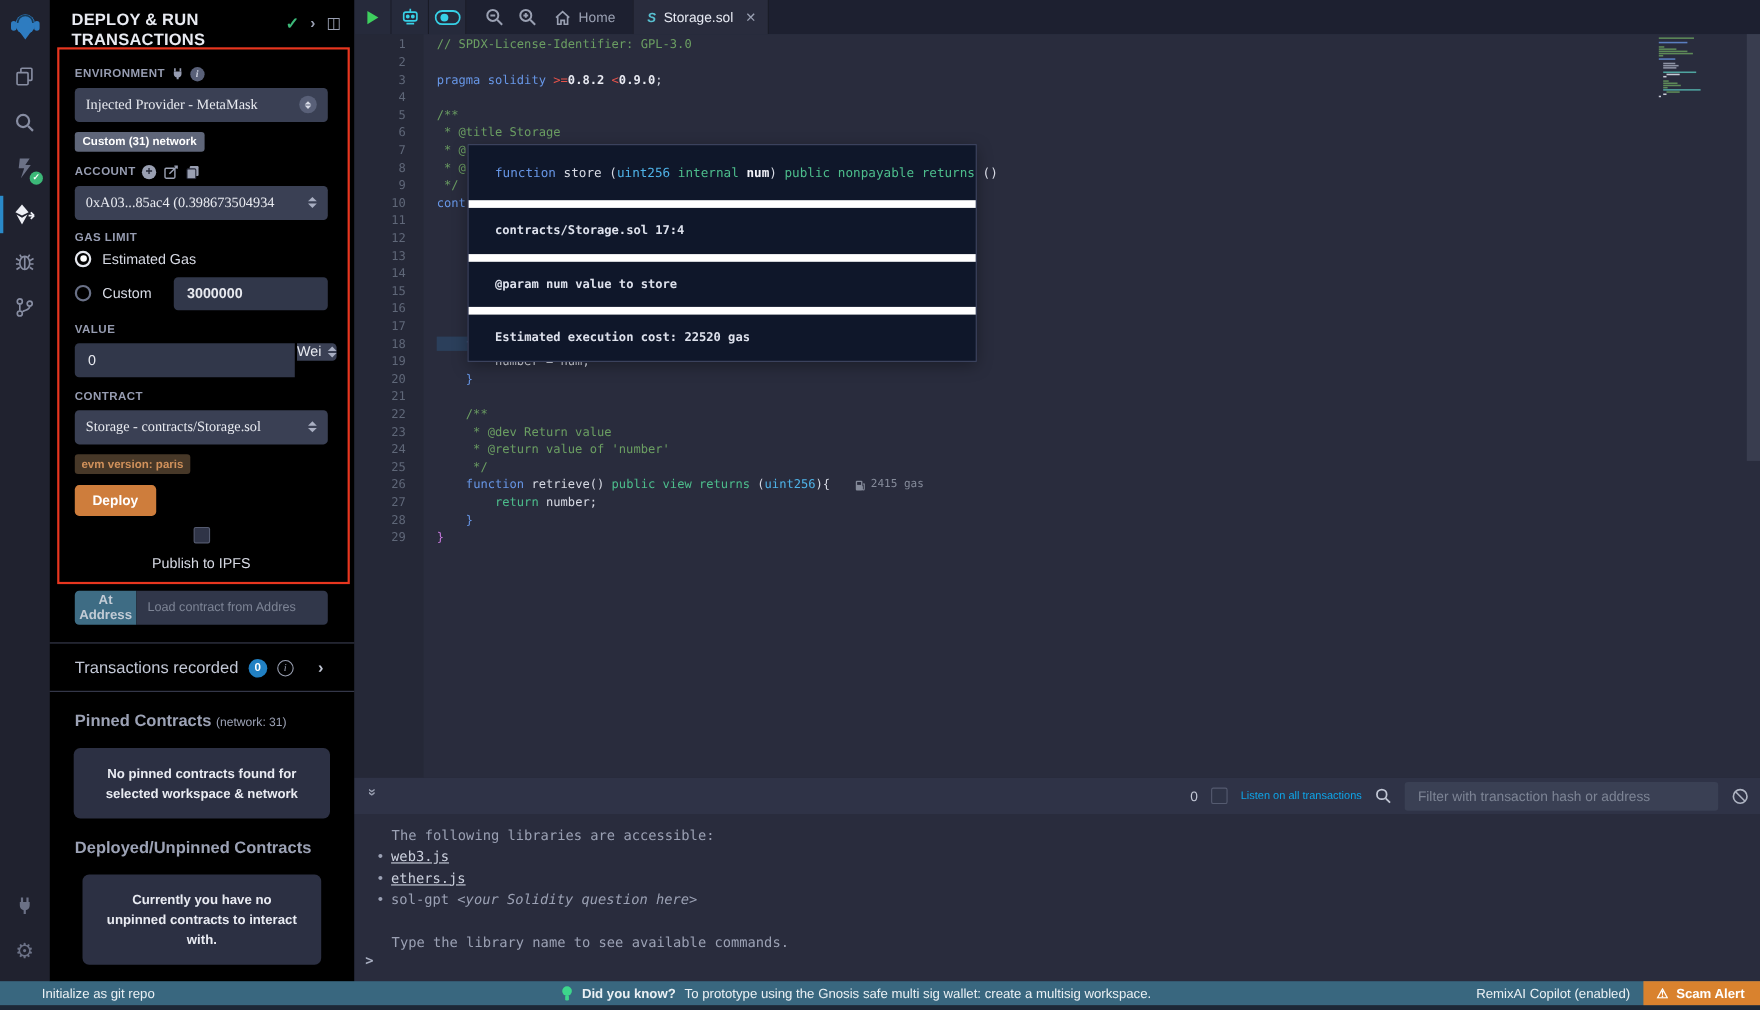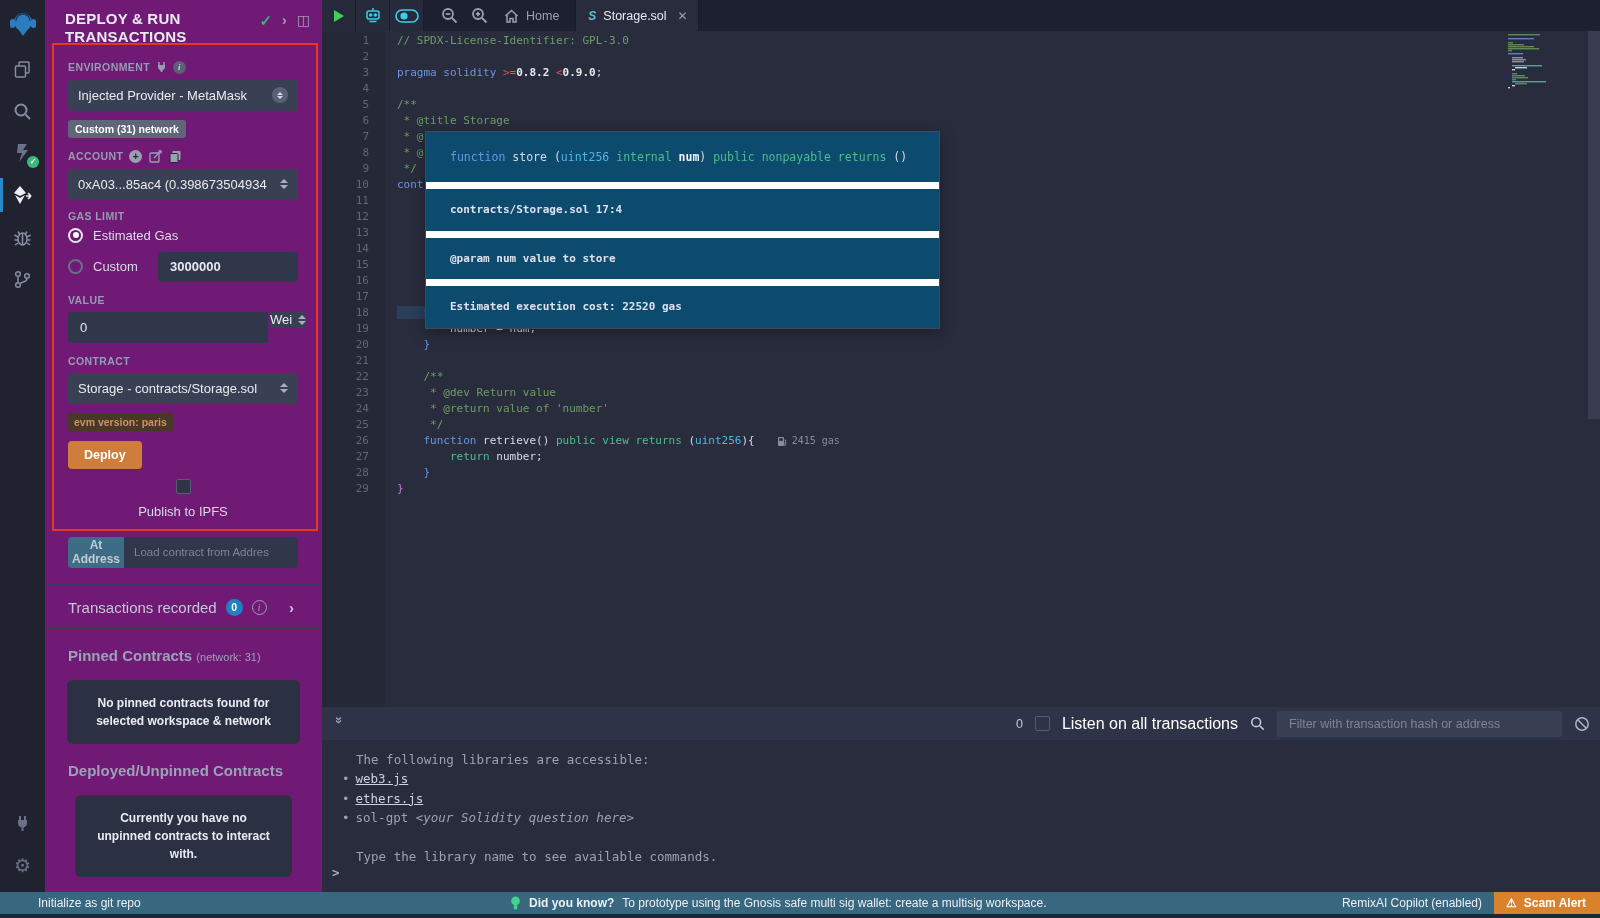--- a/index.html
+++ b/index.html
@@ -10,34 +10,34 @@
   #rail { position:absolute; left:0; top:0; width:45px; bottom:26px; background:#20222F;
     display:flex; flex-direction:column; align-items:center; z-index:5;}
   .rail-item { width:45px; height:42px; display:flex; align-items:center; justify-content:center; position:relative; color:#878DA2;}
   .rail-item svg { display:block; }
   .rail-item.active::before { content:""; position:absolute; left:0; top:4px; bottom:4px; width:3px; background:#2A8AC9; }
   .badge-check { position:absolute; right:6px; bottom:6px; width:12px; height:12px; border-radius:50%; background:#3CB878;
     color:#fff; font-size:8px; line-height:12px; text-align:center; font-weight:bold;}
   .rail-spacer { flex:1; }
 
   
-  #sidepanel { position:absolute; left:45px; top:0; width:277px; bottom:12px; background:#701a75; z-index:4; }
+  #sidepanel { position:absolute; left:45px; top:0; width:277px; bottom:12px; background:#000000; z-index:4; }
   .sp-header { display:flex; padding:10px 12px 6px 20px; }
   .sp-title { color:#E9EBF2; font-weight:bold; font-size:15px; line-height:1.22; width:160px; letter-spacing:.2px;}
   .sp-header-icons { margin-left:auto; display:flex; gap:10px; align-items:flex-start; padding-top:2px;}
   .ic-check { color:#3CB878; font-size:15px; font-weight:bold;}
   .ic-chev { color:#9AA0B2; font-size:14px; font-weight:bold;}
   .ic-panel { color:#9AA0B2; font-size:14px;}
   .sp-body { padding:8px 24px 0 23px; }
   .fld-label { color:#969CB1; font-size:10.5px; font-weight:bold; letter-spacing:.4px; display:flex; align-items:center; gap:6px; margin-bottom:6px;}
   .info-dot { width:13px; height:13px; border-radius:50%; background:#596078; color:#cfd3e0; font-size:9px; font-style:italic;
     font-weight:bold; text-align:center; line-height:13px; font-family:"Liberation Serif",serif;}
   .select { background:#3A4054; border-radius:4px; height:31px; display:flex; align-items:center; padding:0 10px;
     color:#E8EAF0; font-size:13px; margin-bottom:8px;}
-  .select .txt { flex:1; white-space:nowrap; overflow:hidden; }
+  .select .txt { flex:1; white-space:nowrap; overflow:hidden;font-family:Liberation Serif, serif; }
   .stepper { display:flex; flex-direction:column; gap:2px; align-items:center;}
   .stepper i { width:0;height:0;border-left:4px solid transparent;border-right:4px solid transparent; display:block;}
   .stepper i.up { border-bottom:4px solid #A9AFC2;}
   .stepper i.dn { border-top:4px solid #A9AFC2;}
   .stepper-circle { width:16px;height:16px;border-radius:50%;background:#596078;display:flex;flex-direction:column;
     align-items:center;justify-content:center;gap:1px;}
   .stepper-circle i{width:0;height:0;border-left:3px solid transparent;border-right:3px solid transparent;}
   .stepper-circle i.up{border-bottom:3px solid #d7dae6;} .stepper-circle i.dn{border-top:3px solid #d7dae6;}
   .badge-net { display:inline-block; background:#5F6679; color:#fff; font-size:10.5px; font-weight:bold;
     border-radius:3px; padding:3px 7px; margin:0 0 12px 0;}
@@ -101,37 +101,37 @@
   .cl { display:flex; height:16px; line-height:16px; white-space:pre;}
   .ln { width:63px; flex:none; text-align:right; padding-right:16px; color:#5F6778;}
   .ct { padding-left:12px; color:#D7DAE4;}
   .tk-c{color:#6B9E62;} .tk-k{color:#6796E6;} .tk-t{color:#4FB3E8;} .tk-m{color:#4DBD8C;}
   .tk-o{color:#E5534B;} .tk-n{color:#E8EAF2;font-weight:bold;} .tk-d{color:#D7DAE4;}
   .tk-b{color:#6796E6;} .tk-p{color:#C678DD;} .tk-nb{color:#F0F2F8;font-weight:bold;}
   .hl { background:rgba(50,115,170,.28); }
   .gas { display:inline-flex; align-items:center; gap:5px; margin-left:22px; color:#858B9A; font-size:10px;}
 
   
-  #popup { position:absolute; left:103px; top:100px; width:515px; background:#0c4a6e; border:1px solid #414763;
+  #popup { position:absolute; left:103px; top:100px; width:463px; background:#0f172a; border:1px solid #414763;
     z-index:20; font-family:"DejaVu Sans Mono",monospace; box-shadow:0 4px 14px rgba(0,0,0,.35);}
   .pp-sec { padding:12px 24px; border-top:7px solid #ffffff;}
   .pp-sec:first-child { border-top:none; padding:18px 24px;}
   #popup-signature { font-size:11.5px; white-space:pre;}
   .pp-meta { color:#DDE1EC; font-size:11px; font-weight:bold; line-height:1.6;}
 
   
   #minimap { position:absolute; right:14px; top:2px; }
   #vscroll { position:absolute; right:0; top:0; width:12px; height:388px; background:#393D4F;}
 
   
   #termbar { height:33px; background:#2F3347; display:flex; align-items:center; flex:none; padding:0 10px; gap:10px;}
   .term-collapse { color:#9AA0B2; font-size:13px; font-weight:bold; transform:rotate(90deg); display:inline-block; width:14px;}
   .term-right { margin-left:auto; display:flex; align-items:center; gap:12px;}
   .term-count { color:#C3C8D6; font-size:12.5px;}
-  .term-listen { color:#ffffff; font-size:16px;}
+  .term-listen { color:#0ea5e9; font-size:10px;}
   .filter-input { width:285px; height:26px; background:#3A4054; border:none; border-radius:3px; color:#E8EAF0;
     font-size:12.5px; padding:0 12px;}
   #termcontent { height:152px; flex:none; position:relative; background:#292C3D; font-family:"DejaVu Sans Mono",monospace;
     font-size:12.5px; color:#9BA1B4; padding:10px 0 0 12px; line-height:1.55;}
   .term-line { white-space:pre-wrap;}
   .term-line .ind { padding-left:22px; display:inline-block;}
   .term-bullet { color:#9BA1B4; padding:0 6px 0 8px;}
   .term-link { color:#CCD1DE; text-decoration:underline;}
   .term-italic { font-style:italic;}
   #prompt { position:absolute; left:10px; bottom:10px; color:#A7ADBF; font-weight:bold;}

